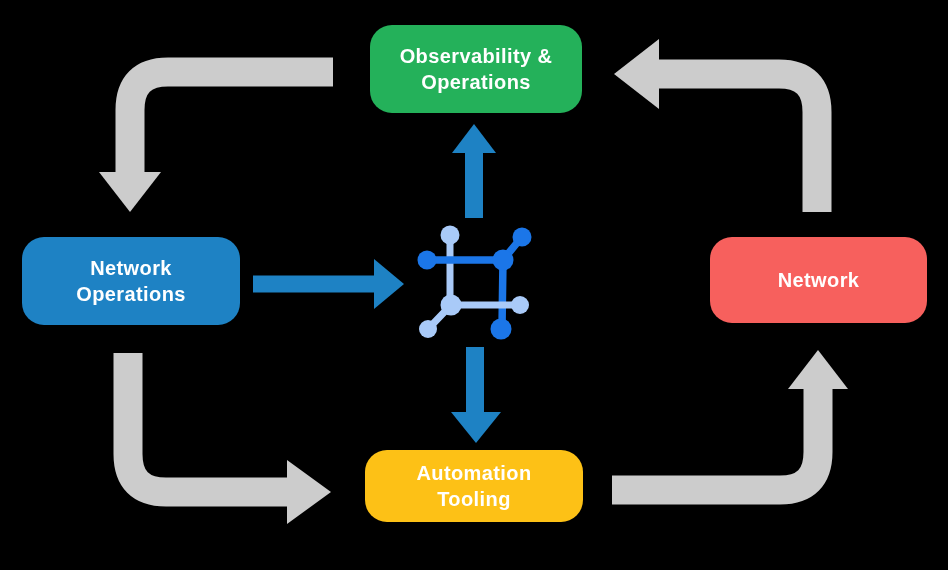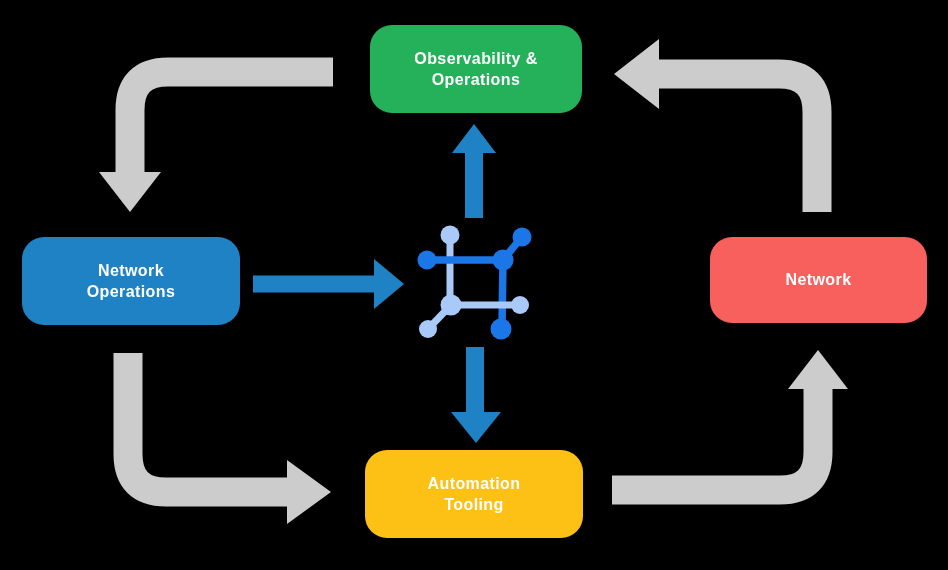--- a/index.html
+++ b/index.html
@@ -26,29 +26,29 @@
   }
   .node {
     position: absolute;
     border-radius: 22px;
     display: flex;
     flex-direction: column;
     align-items: center;
     justify-content: center;
     text-align: center;
     color: #ffffff;
-    font-size: 16px;
+    font-size: 20px;
     font-weight: 600;
     line-height: 1.32;
     letter-spacing: 0.4px;
   }
   .node-observability { left: 370px; top: 25px;  width: 212px; height: 88px; }
   .node-operations    { left: 22px;  top: 237px; width: 218px; height: 88px; }
   .node-infrastructure{ left: 710px; top: 237px; width: 217px; height: 86px; }
-  .node-tooling       { left: 365px; top: 450px; width: 218px; height: 88px; }
+  .node-tooling       { left: 365px; top: 450px; width: 218px; height: 72px; }
   .hub-icon {
     position: absolute;
     left: 415px; top: 222px;
     width: 125px; height: 125px;
   }
   .hub-icon line { fill: none; }
   .hub-icon circle { stroke: none; }
 </style>
 </head>
 <body>

